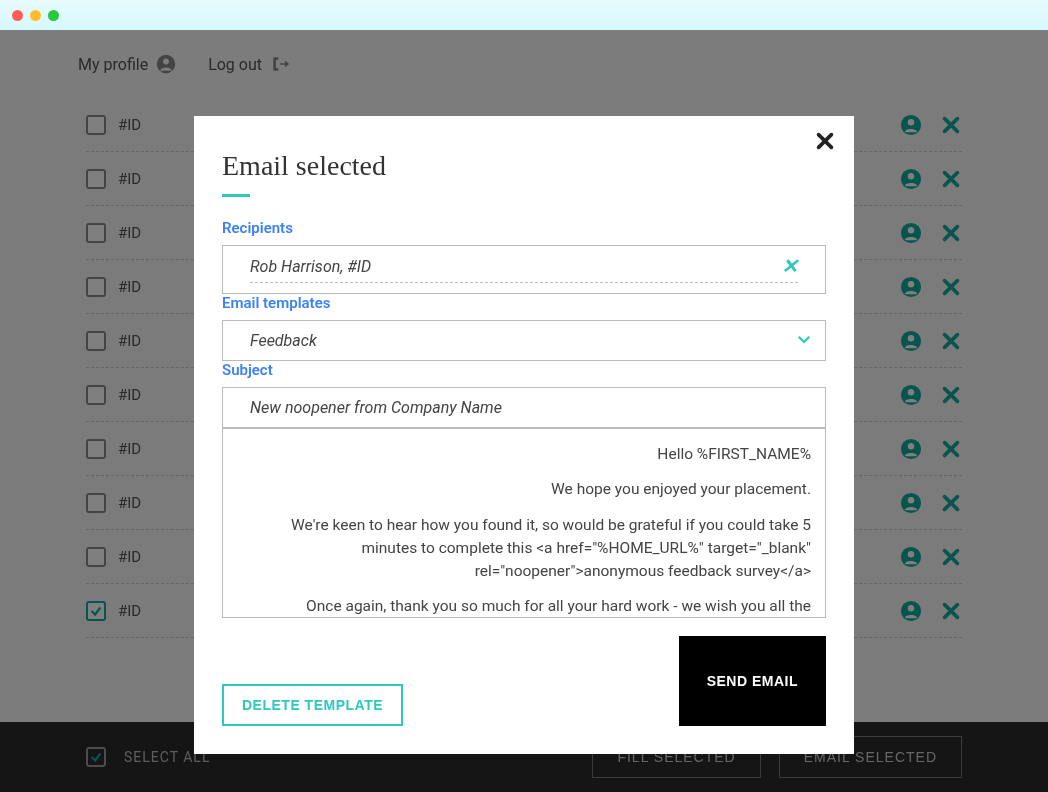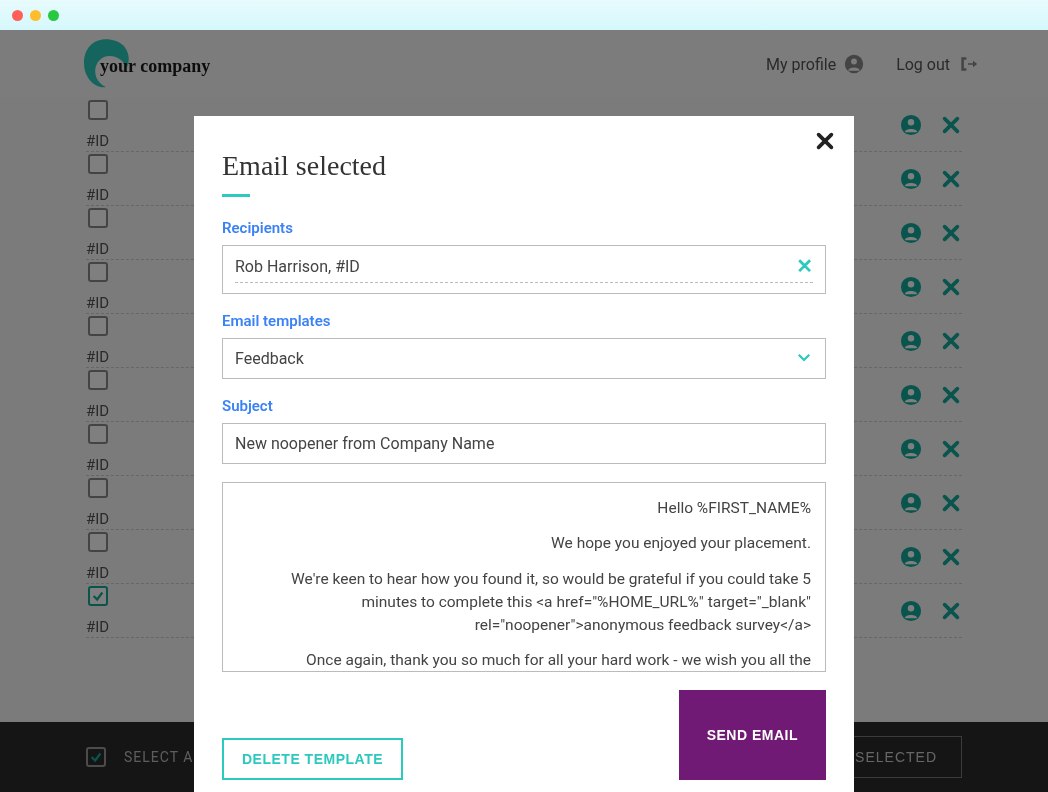--- a/index.html
+++ b/index.html
@@ -57,21 +57,21 @@
     .list {
       padding: 0 86px;
     }
     .row {
       height: 54px;
       display: flex;
       align-items: center;
       border-bottom: 1px dashed #ccc;
       justify-content: space-between;
     }
-    .row-left { display: flex; align-items: center; gap: 12px; flex-direction: column; }
+    .row-left { display: flex; align-items: center; gap: 12px; }
     .chk {
       width: 20px; height: 20px; border: 2px solid #888; border-radius: 3px;
       display: flex; align-items: center; justify-content: center;
       cursor: pointer; background: #fff;
     }
     .chk.checked { border-color: #13aa9a; }
     .chk.checked svg { width: 14px; height: 14px; }
     .row-id { color: #555; font-size: 15px; }
     .row-actions { display: flex; gap: 18px; align-items: center; }
     .row-actions svg { width: 22px; height: 22px; fill: #13aa9a; cursor: pointer; }
@@ -120,26 +120,26 @@
       color: #333;
       font-weight: 400;
       margin-top: 10px;
     }
     .modal-underline {
       width: 28px; height: 3px; background: #2cc9bd; margin: 12px 0 22px;
     }
     .field-label { font-size: 15px; color: #3b82f6; font-weight: 600; margin-bottom: 8px; }
     .field-box {
       border: 1px solid #bbb;
-      padding: 10px 12px;
+      padding: 10px 27px;
       font-size: 16px;
       color: #444;
       position: relative;
-      margin-bottom: 18px;
       background: #fff;
+      font-style: italic;
     }
     .recipient-chip {
       border-bottom: 1px dashed #bbb;
       padding-bottom: 6px;
       display: flex;
       justify-content: space-between;
       align-items: center;
     }
     .chip-x { color: #2cc9bd; font-size: 20px; font-weight: bold; cursor: pointer; line-height: 1; }
     .dropdown-caret {
@@ -166,49 +166,41 @@
       color: #2cc9bd;
       background: #fff;
       padding: 11px 18px;
       font-size: 14px;
       font-weight: bold;
       letter-spacing: 0.5px;
       cursor: pointer;
       margin-top: 48px;
     }
     .btn-fill {
-      background: #701a75;
+      background: #000000;
       color: #fff;
       border: none;
       padding: 13px 28px;
       font-size: 14px;
       font-weight: bold;
       letter-spacing: 0.5px;
       cursor: pointer;
     }
   </style>
 </head>
 <body>
 
 <div class="titlebar">
   <div class="tl-dot tl-red"></div>
   <div class="tl-dot tl-yellow"></div>
   <div class="tl-dot tl-green"></div>
 </div>
 
 <div class="app">
   <div class="header">
-    <div class="logo-wrap">
-      <div class="logo-blob">
-        <svg viewBox="0 0 56 54">
-            <path d="M 38 4 C 20 -2 6 8 6 26 C 6 42 18 52 28 50 C 14 44 14 26 26 20 C 36 16 48 24 48 32 C 54 22 50 8 38 4 Z" fill="#2cc9bd"></path>
-          </svg>
-      </div>
-      <span class="logo-text">your company</span>
-    </div>
     <div class="header-actions">
       <div class="header-link">
         <span>My profile</span>
         <svg viewBox="0 0 24 24">
             <circle cx="12" cy="12" r="11" fill="#888"></circle>
             <circle cx="12" cy="9" r="3.5" fill="#f9f9f9"></circle>
             <path d="M5 20 C6 15 18 15 19 20 L5 20 Z" fill="#f9f9f9"></path>
           </svg>
       </div>
       <div class="header-link">

